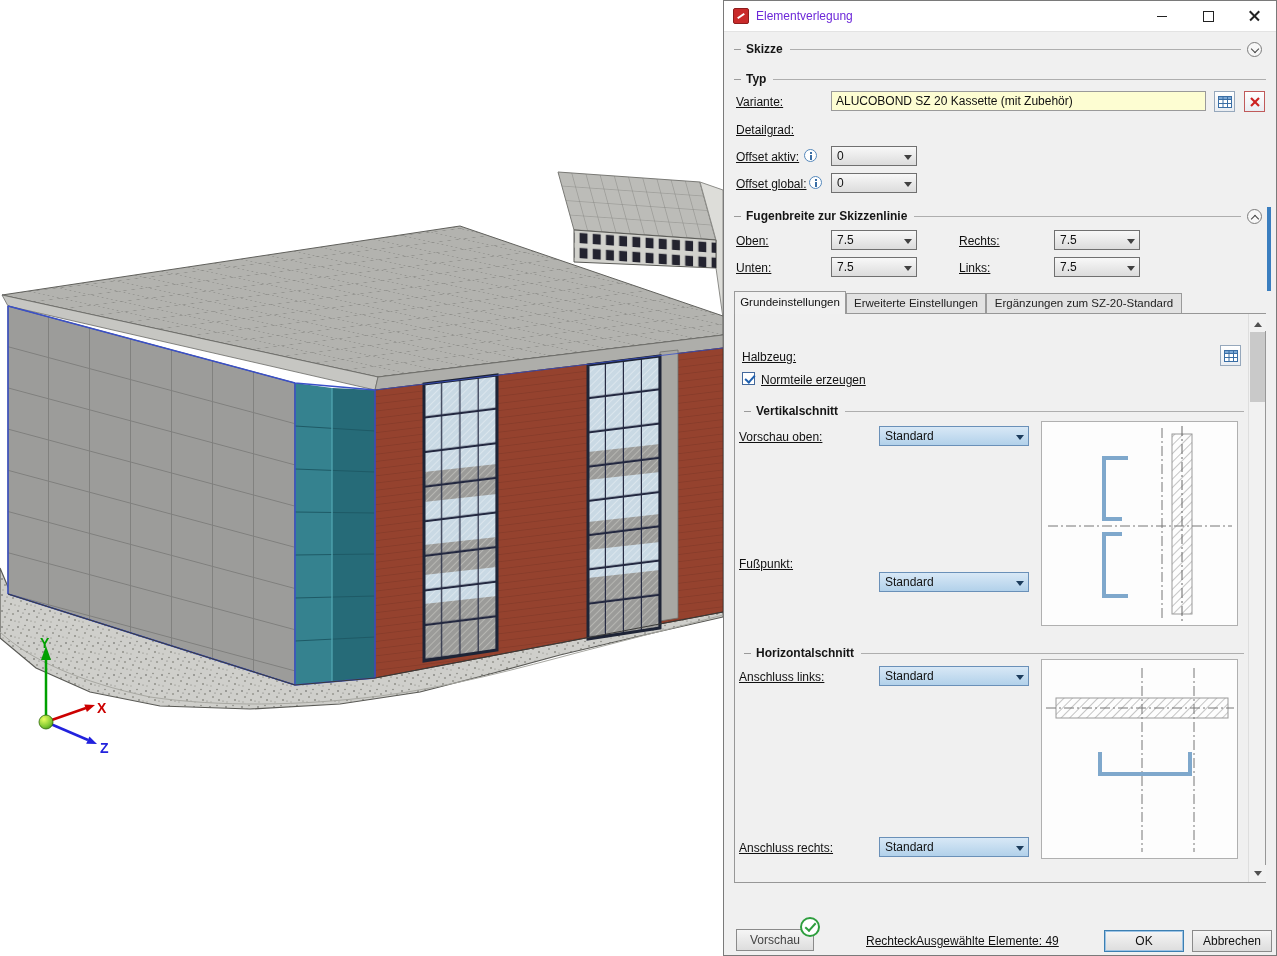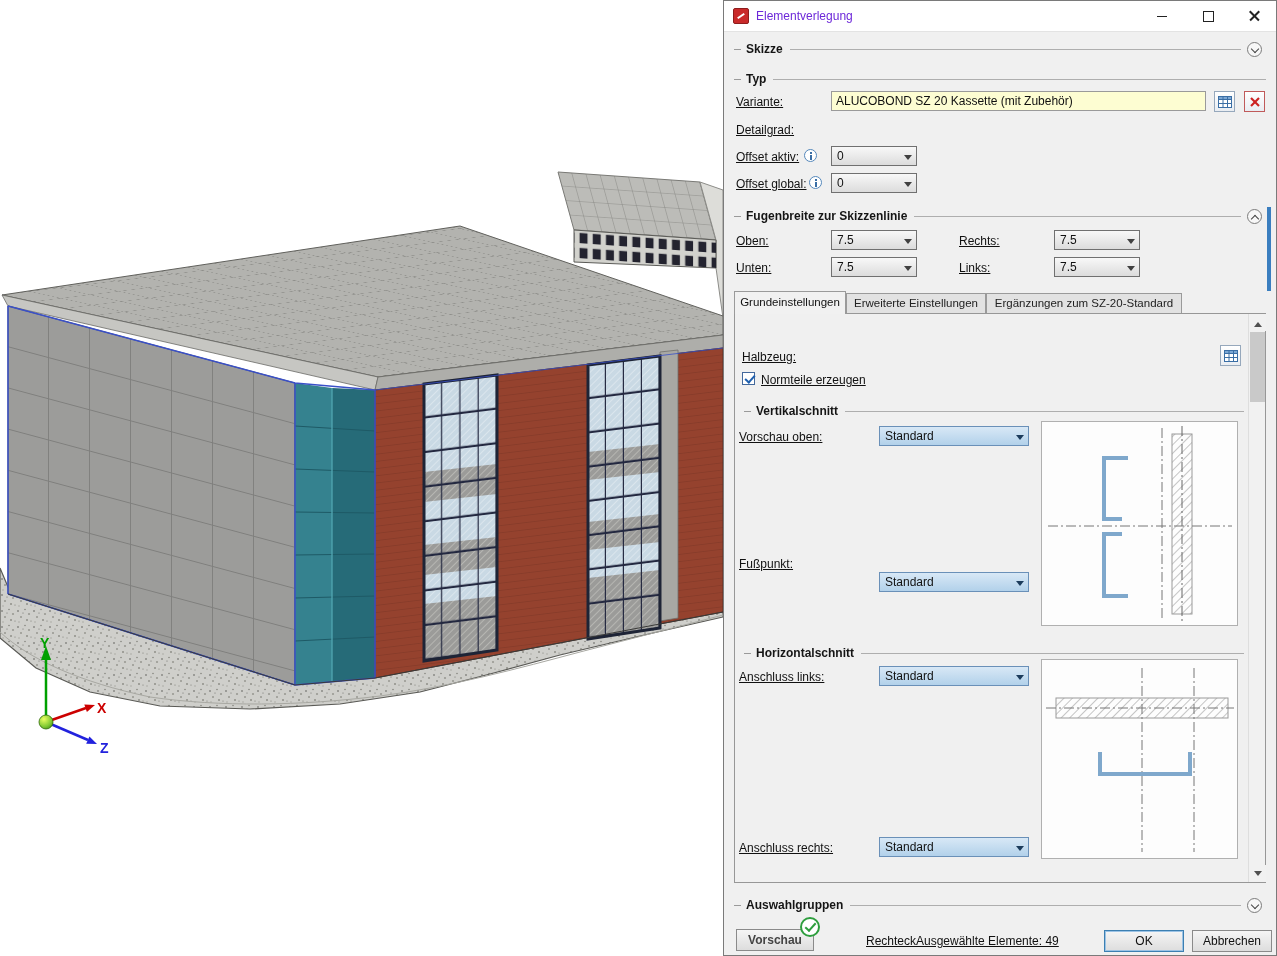--- a/index.html
+++ b/index.html
@@ -334,29 +334,21 @@
     <div class="sb" style="left:524px;top:313px;width:17px;height:568px;">
       <div class="sbbtn" style="top:0;">
           <div class="tri-up"></div>
         </div>
       <div class="thumb" style="top:18px;height:70px;"></div>
       <div class="sbbtn" style="top:551px;">
           <div class="tri-dn"></div>
         </div>
     </div>
 
-    <div class="sect" style="left:10px;top:896px;width:528px;">
-      <span class="tick"></span>
-        <b>Auswahlgruppen</b>
-        <span class="rule"></span>
-      <span class="chev">
-          <span class="c"></span>
-        </span>
-    </div>
-
-    <div class="btn gray" style="left:12px;top:928px;width:78px;height:22px;font-weight:bold;">Vorschau</div>
+
+    <div class="btn gray" style="left:12px;top:928px;width:78px;height:22px;">Vorschau</div>
     <div class="badge" style="left:76px;top:916px;"></div>
     <div class="lab" style="left:142px;top:933px;">Rechteck</div>
     <div class="lab" style="left:192px;top:933px;">Ausgewählte Elemente: 49</div>
     <div class="btn ok" style="left:380px;top:929px;width:80px;height:22px;">OK</div>
     <div class="btn" style="left:468px;top:929px;width:80px;height:22px;">Abbrechen</div>
   </div>
 </div>
 
 </body></html>

